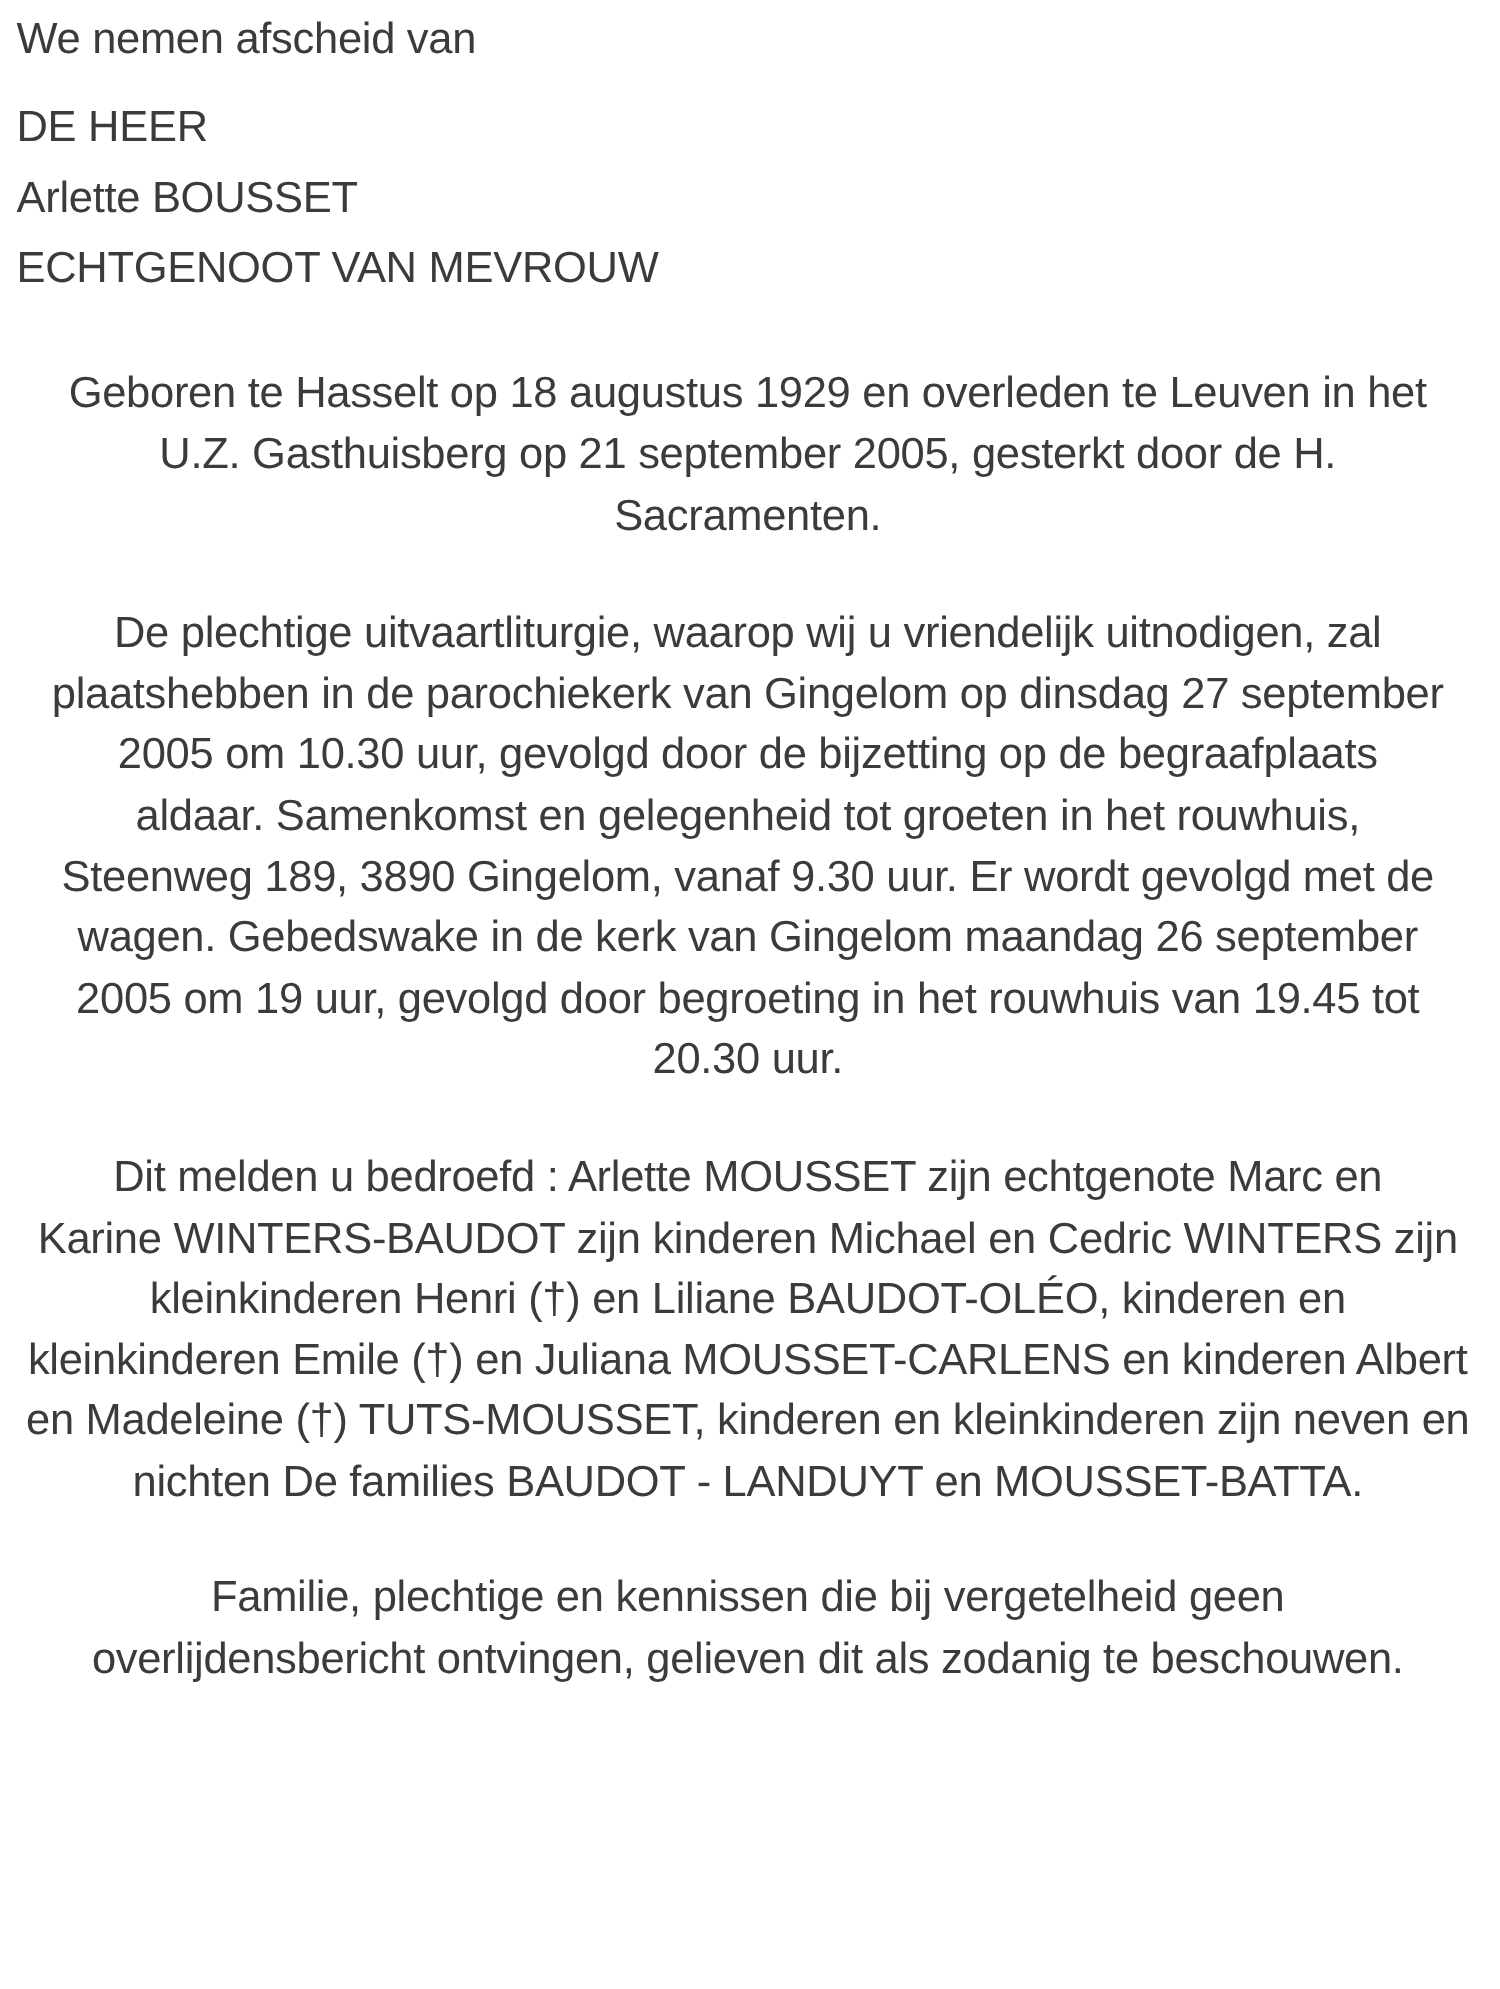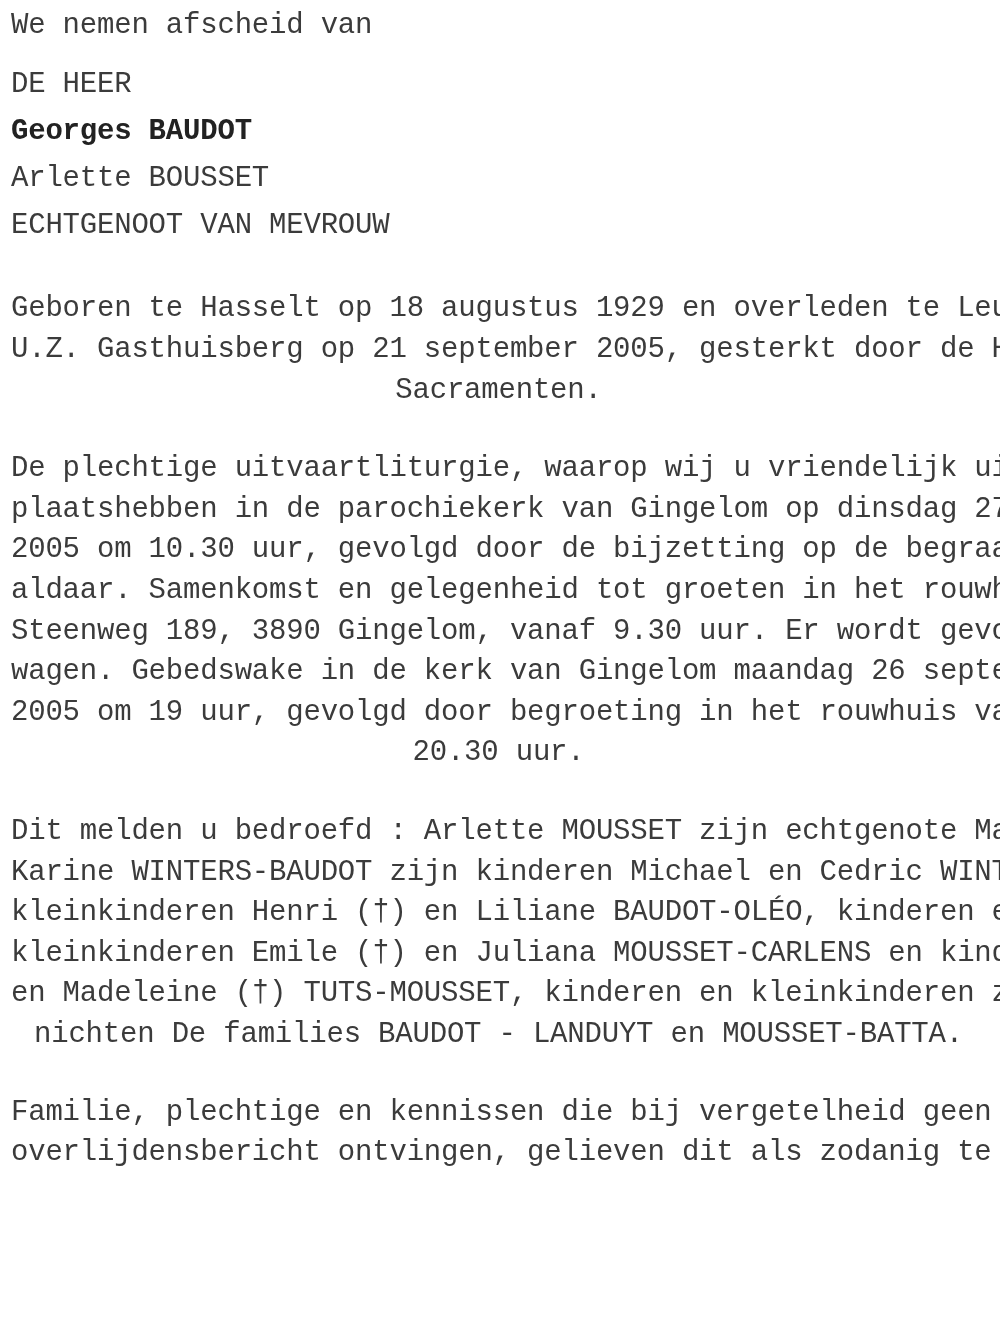--- a/index.html
+++ b/index.html
@@ -6,21 +6,21 @@
     margin: 0;
     padding: 0;
     background: #ffffff;
   }
   .page {
     width: 1000px;
     height: 1326px;
     box-sizing: border-box;
     padding: 6px 14px 0 11px;
     background: #ffffff;
-    font-family: Liberation Mono, monospace;
+    font-family: Liberation Sans, sans-serif;
     font-size: 29px;
     color: #3b3b3b;
     letter-spacing: -0.2px;
     overflow: hidden;
   }
   .line {
     margin: 0;
     line-height: 40.6px;
     white-space: pre;
   }
@@ -46,21 +46,20 @@
 </style>
 </head>
 <body>
 
 <div class="page">
 
   <p class="line">We nemen afscheid van</p>
 
   <div class="header-group">
     <p class="line hdr">DE HEER</p>
-    <p class="line hdr name">Georges BAUDOT</p>
     <p class="line hdr">Arlette BOUSSET</p>
     <p class="line hdr">ECHTGENOOT VAN MEVROUW</p>
   </div>
 
   <p class="para para-birth-death">Geboren te Hasselt op 18 augustus 1929 en overleden te Leuven in het
 U.Z. Gasthuisberg op 21 september 2005, gesterkt door de H.
 Sacramenten.</p>
 
   <p class="para">De plechtige uitvaartliturgie, waarop wij u vriendelijk uitnodigen, zal
 plaatshebben in de parochiekerk van Gingelom op dinsdag 27 september

